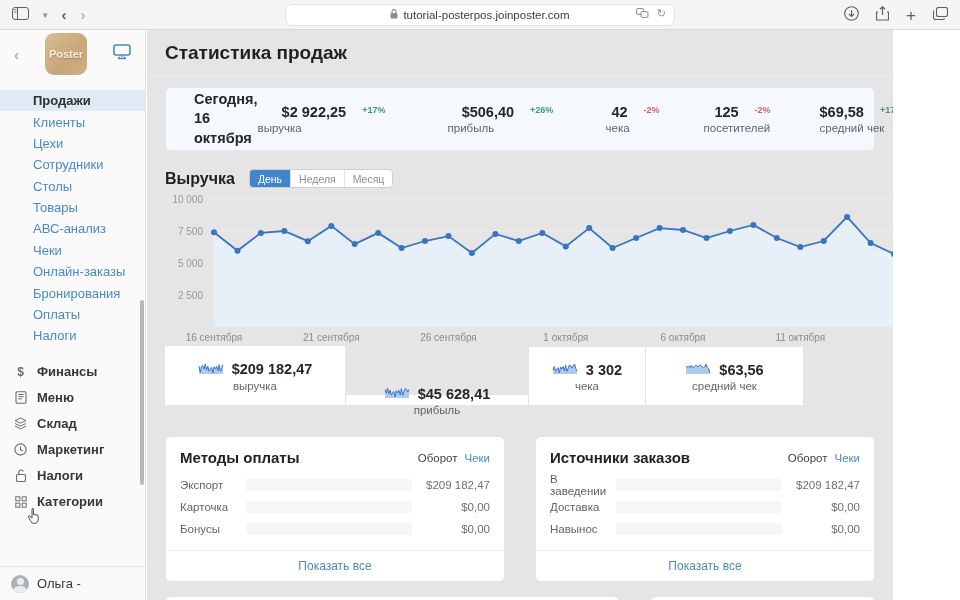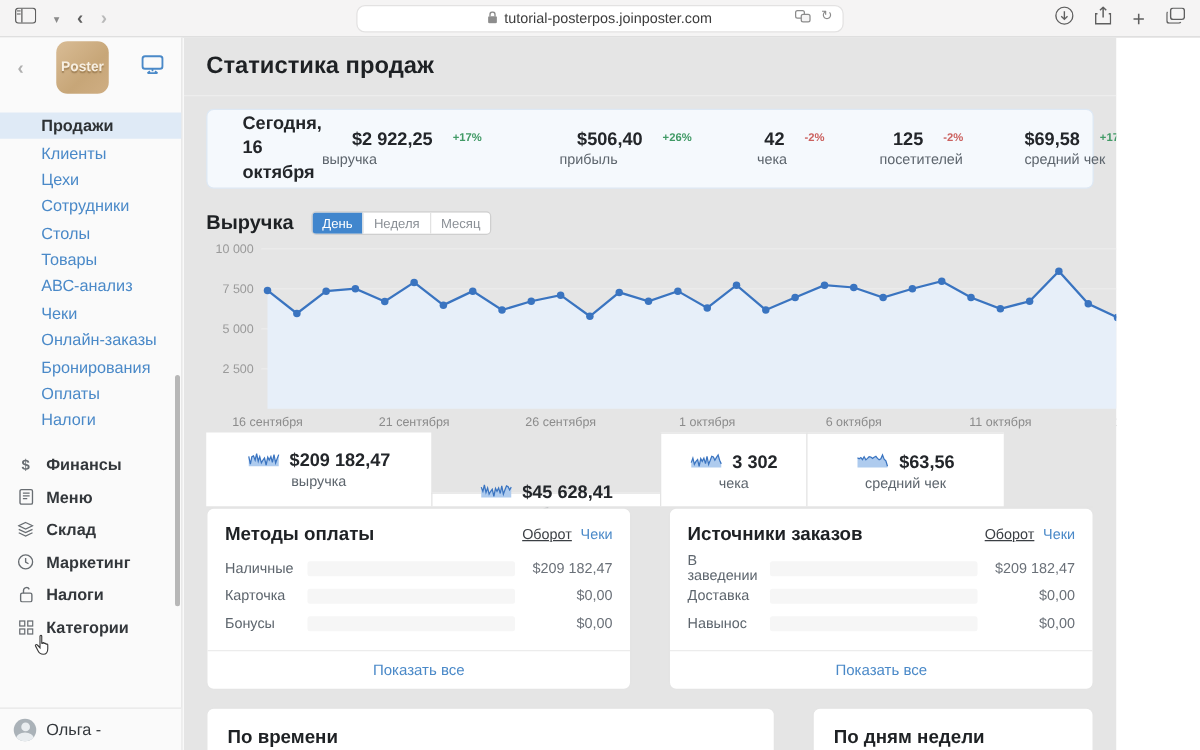--- a/index.html
+++ b/index.html
@@ -89,27 +89,27 @@
   
   .summary-row { display:flex; border-bottom:1px solid #e4e4e4; height:60px; margin-top:2px; }
   .sum-cell { border-top:1px solid #e4e4e4; border-left:1px solid #e4e4e4; flex:none;
     display:flex; flex-direction:column; align-items:center; justify-content:center; cursor:pointer; background:#fff; }
   .sum-cell:first-child { border-left:none; }
   .sum-cell.active { border-top:none; }
   .sum-top { display:flex; align-items:center; gap:8px; }
   .sum-val { font-size:14.5px; font-weight:bold; color:#23262a; }
   .sum-label { font-size:11.5px; color:#5d656d; margin-top:1px; }
 
-  .cards-row { display:flex; gap:30px; margin-top:0; }
+  .cards-row { display:flex; gap:30px; margin-top:30px; }
   .card { border:1px solid #e4e4e4; border-radius:6px; background:#fff; }
   .mid-card { width:374px; }
   .card-head { display:flex; align-items:center; padding:12px 14px 8px 14px; }
   .card-title { font-size:15px; font-weight:bold; color:#1e2124; }
   .card-views { margin-left:auto; font-size:11.5px; display:flex; gap:7px; }
-  .view-opt.active { color:#3b3f44;text-decoration:underline; } .view-opt { color:#4a89c8; cursor:pointer; }
+  .view-opt.active { color:#3b3f44; } .view-opt { color:#4a89c8; cursor:pointer; }
   .bar-rows { padding:0 14px 10px 14px; }
   .bar-row { display:flex; align-items:center; height:22px; font-size:11.5px; color:#5d656d; }
   .bar-row .blabel { width:66px; flex:none; }
   .bar-track { flex:1; height:12px; background:#f6f6f6; border-radius:2px; overflow:hidden; }
   .bar-fill { height:100%; background:#3c7bc8; border-radius:2px; }
   .bar-row .bval { width:78px; flex:none; text-align:right; color:#6a7078; }
   .card-foot { border-top:1px solid #ececec; text-align:center; padding:8px 0;
     font-size:12px; color:#4a89c8; cursor:pointer; }
 
   .bottom-row { display:flex; gap:30px; margin-top:14px; }
@@ -437,21 +437,21 @@
         <div class="card mid-card" id="payment-card">
             <div class="card-head">
               <span class="card-title">Методы оплаты</span>
               <span class="card-views">
                 <span class="view-opt active">Оборот</span>
                 <span class="view-opt">Чеки</span>
               </span>
             </div>
             <div class="bar-rows">
               <div class="bar-row">
-                <span class="blabel">Наличные</span>
+                <span class="blabel">Экспорт</span>
                 <span class="bar-track"><span class="bar-fill" style="width: 100%;"></span></span>
                 <span class="bval">$209 182,47</span>
               </div>
               <div class="bar-row">
                 <span class="blabel">Карточка</span>
                 <span class="bar-track"><span class="bar-fill" style="width: 0%;"></span></span>
                 <span class="bval">$0,00</span>
               </div>
               <div class="bar-row">
                 <span class="blabel">Бонусы</span>

